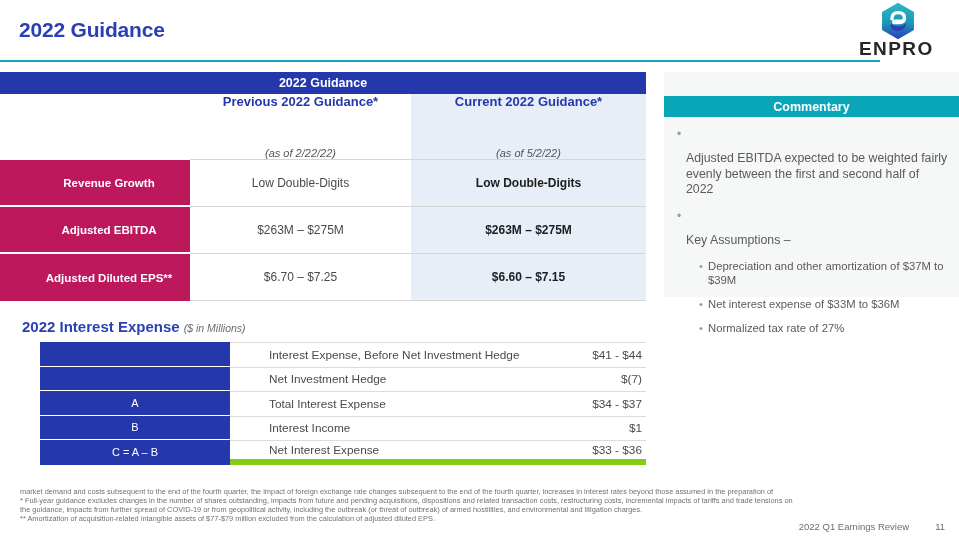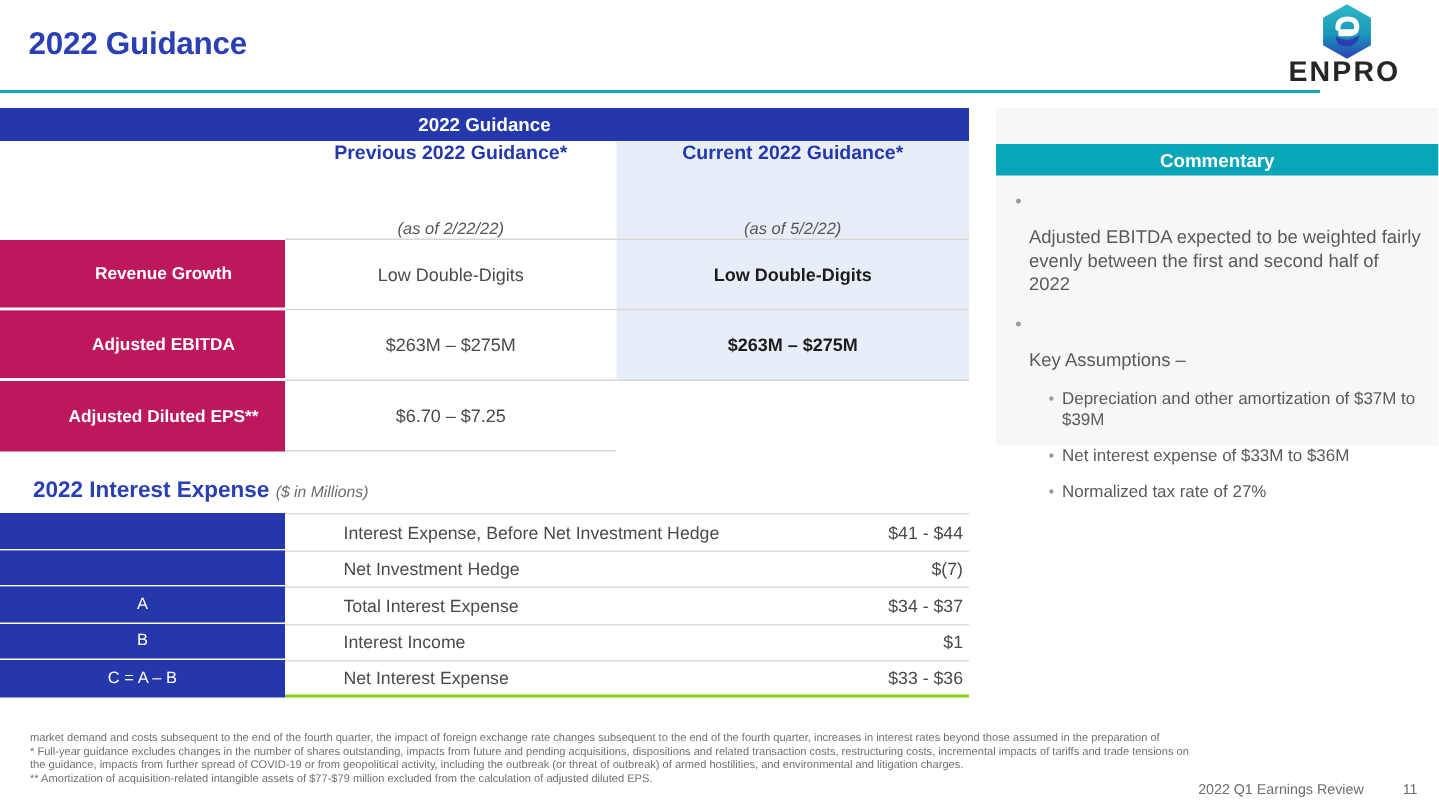--- a/index.html
+++ b/index.html
@@ -75,33 +75,33 @@
   .b1 .txt{font-size:12.3px;line-height:15.5px;color:#5a5a5a;margin-top:24px;}
   .b2-wrap{margin-left:22px;}
   .b2{display:flex;margin-bottom:10px;}
   .b2 .dot{width:14px;flex:0 0 14px;text-align:center;color:#9a9a9a;font-size:11px;line-height:14px;}
   .b2 .txt{font-size:11.3px;line-height:14px;color:#5a5a5a;}
 
   
   .ie-title{position:absolute;left:22px;top:318px;font-size:15px;font-weight:bold;color:#2B3FB5;}
   .ie-title .unit{font-size:10.5px;font-style:italic;font-weight:normal;color:#6b6b6b;}
   .ie-table{position:absolute;left:0;top:342px;width:646px;}
-  .ie-row{display:flex;height:24.5px;}
+  .ie-row{display:flex;height:24.5px;padding-left:40px;}
   .ie-key{
     width:190px;flex:0 0 190px;background:#2438AC;color:#ffffff;
     font-size:11px;display:flex;align-items:center;justify-content:center;
     border-bottom:1.5px solid #ffffff;box-sizing:border-box;
   }
   .ie-row:last-child .ie-key{border-bottom:none;}
   .ie-main{
     flex:1;display:flex;align-items:center;
     border-top:1px solid #DCDCDC;box-sizing:border-box;
     padding:0 0 0 39px;background:#ffffff;
   }
-  .ie-row:last-child .ie-main{border-bottom:2px solid #84cc16;}
+  .ie-row:last-child .ie-main{border-bottom:6px solid #84cc16;}
   .ie-desc{flex:1;font-size:11.8px;color:#4a4a4a;}
   .ie-val{font-size:11.8px;color:#4a4a4a;padding-right:4px;text-align:right;white-space:nowrap;}
 
   
   .foot{position:absolute;left:20px;top:487px;width:920px;}
   .foot p{margin:0;font-size:7.4px;line-height:9.1px;color:#707070;}
   .pagefoot{position:absolute;right:14px;top:521px;display:flex;align-items:baseline;}
   .pagefoot .label{font-size:9.5px;color:#6d6d6d;}
   .pagefoot .num{font-size:9.5px;color:#6d6d6d;margin-left:26px;}
 </style>
@@ -163,20 +163,23 @@
       <div class="c-curr">
         <span class="cell-curr">$263M – $275M</span>
       </div>
     </div>
 
     <div class="g-row">
       <div class="c-label">Adjusted Diluted EPS**</div>
       <div class="c-prev">
         <span class="cell-prev">$6.70 – $7.25</span>
       </div>
+      <div class="c-curr">
+        <span class="cell-curr">$6.60 – $7.15</span>
+      </div>
     </div>
   </div>
 
   <div class="comm">
     <div class="comm-banner">Commentary</div>
     <div class="comm-body">
 
       <div class="b1">
         <div class="dot">•</div>
         <div class="txt">Adjusted EBITDA expected to be weighted fairly evenly between the first and second half of 2022</div>

